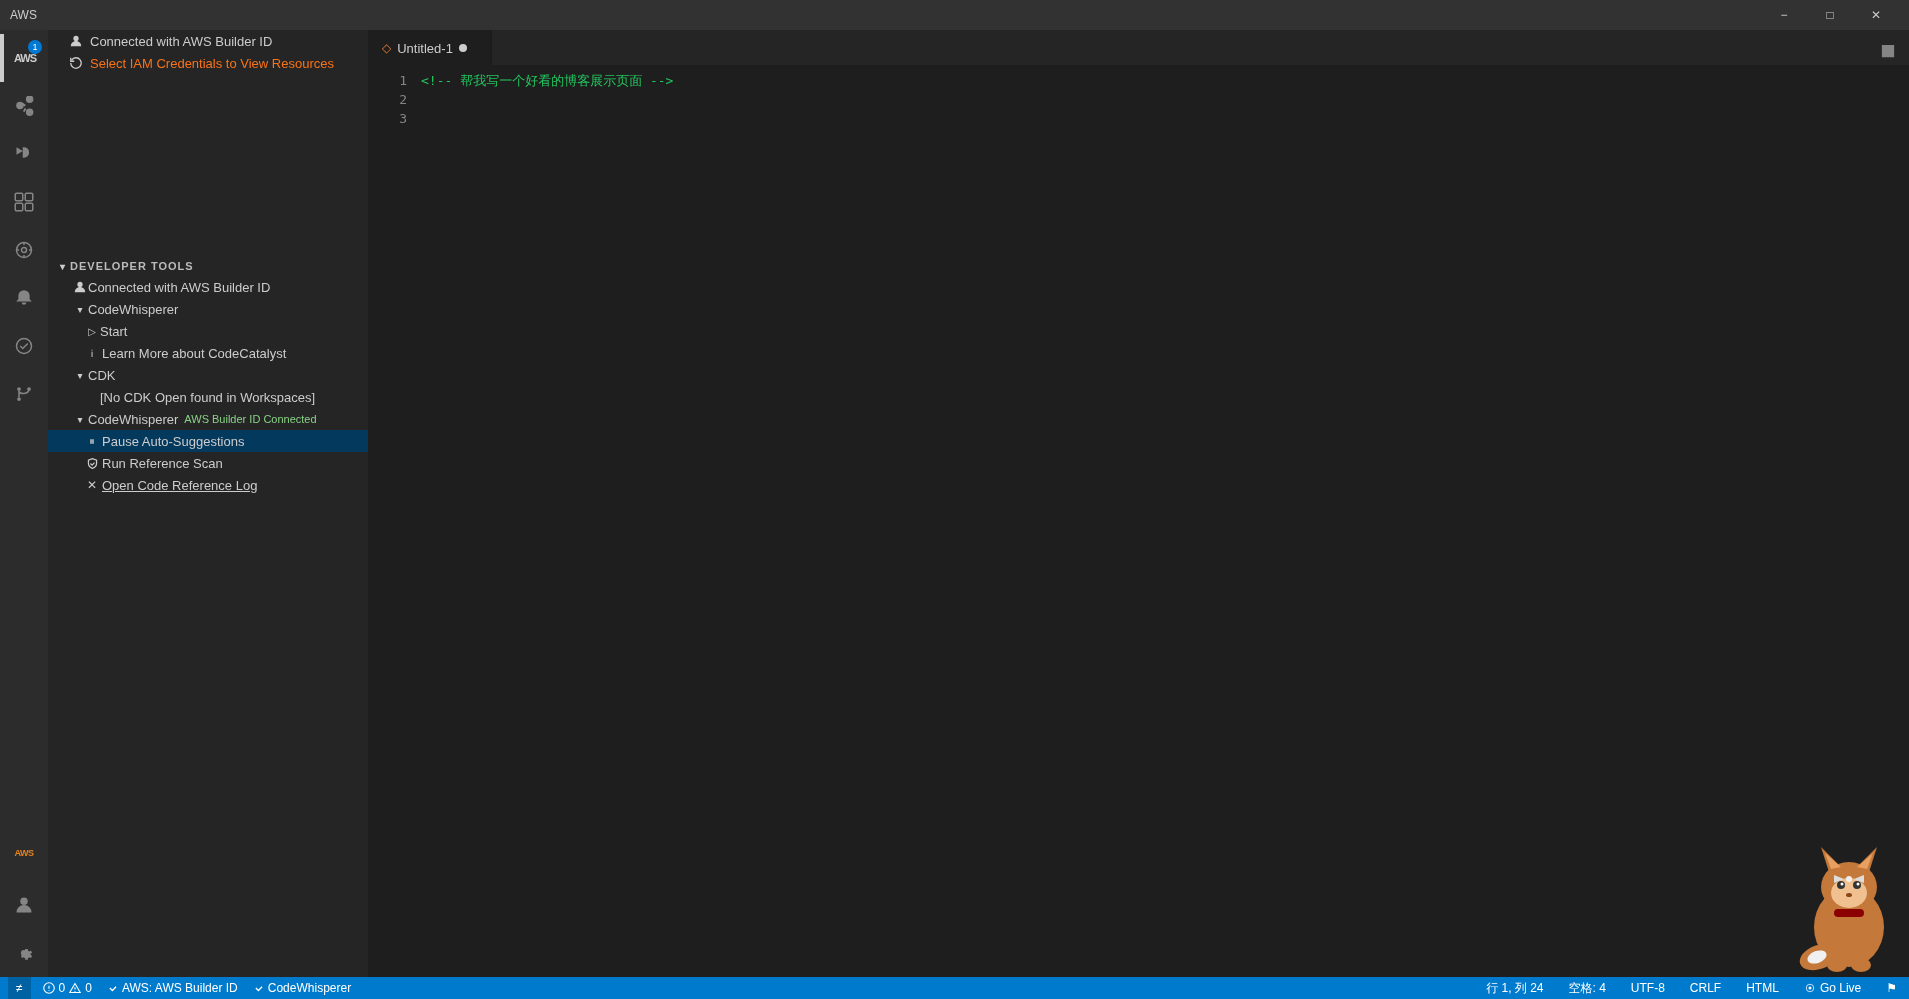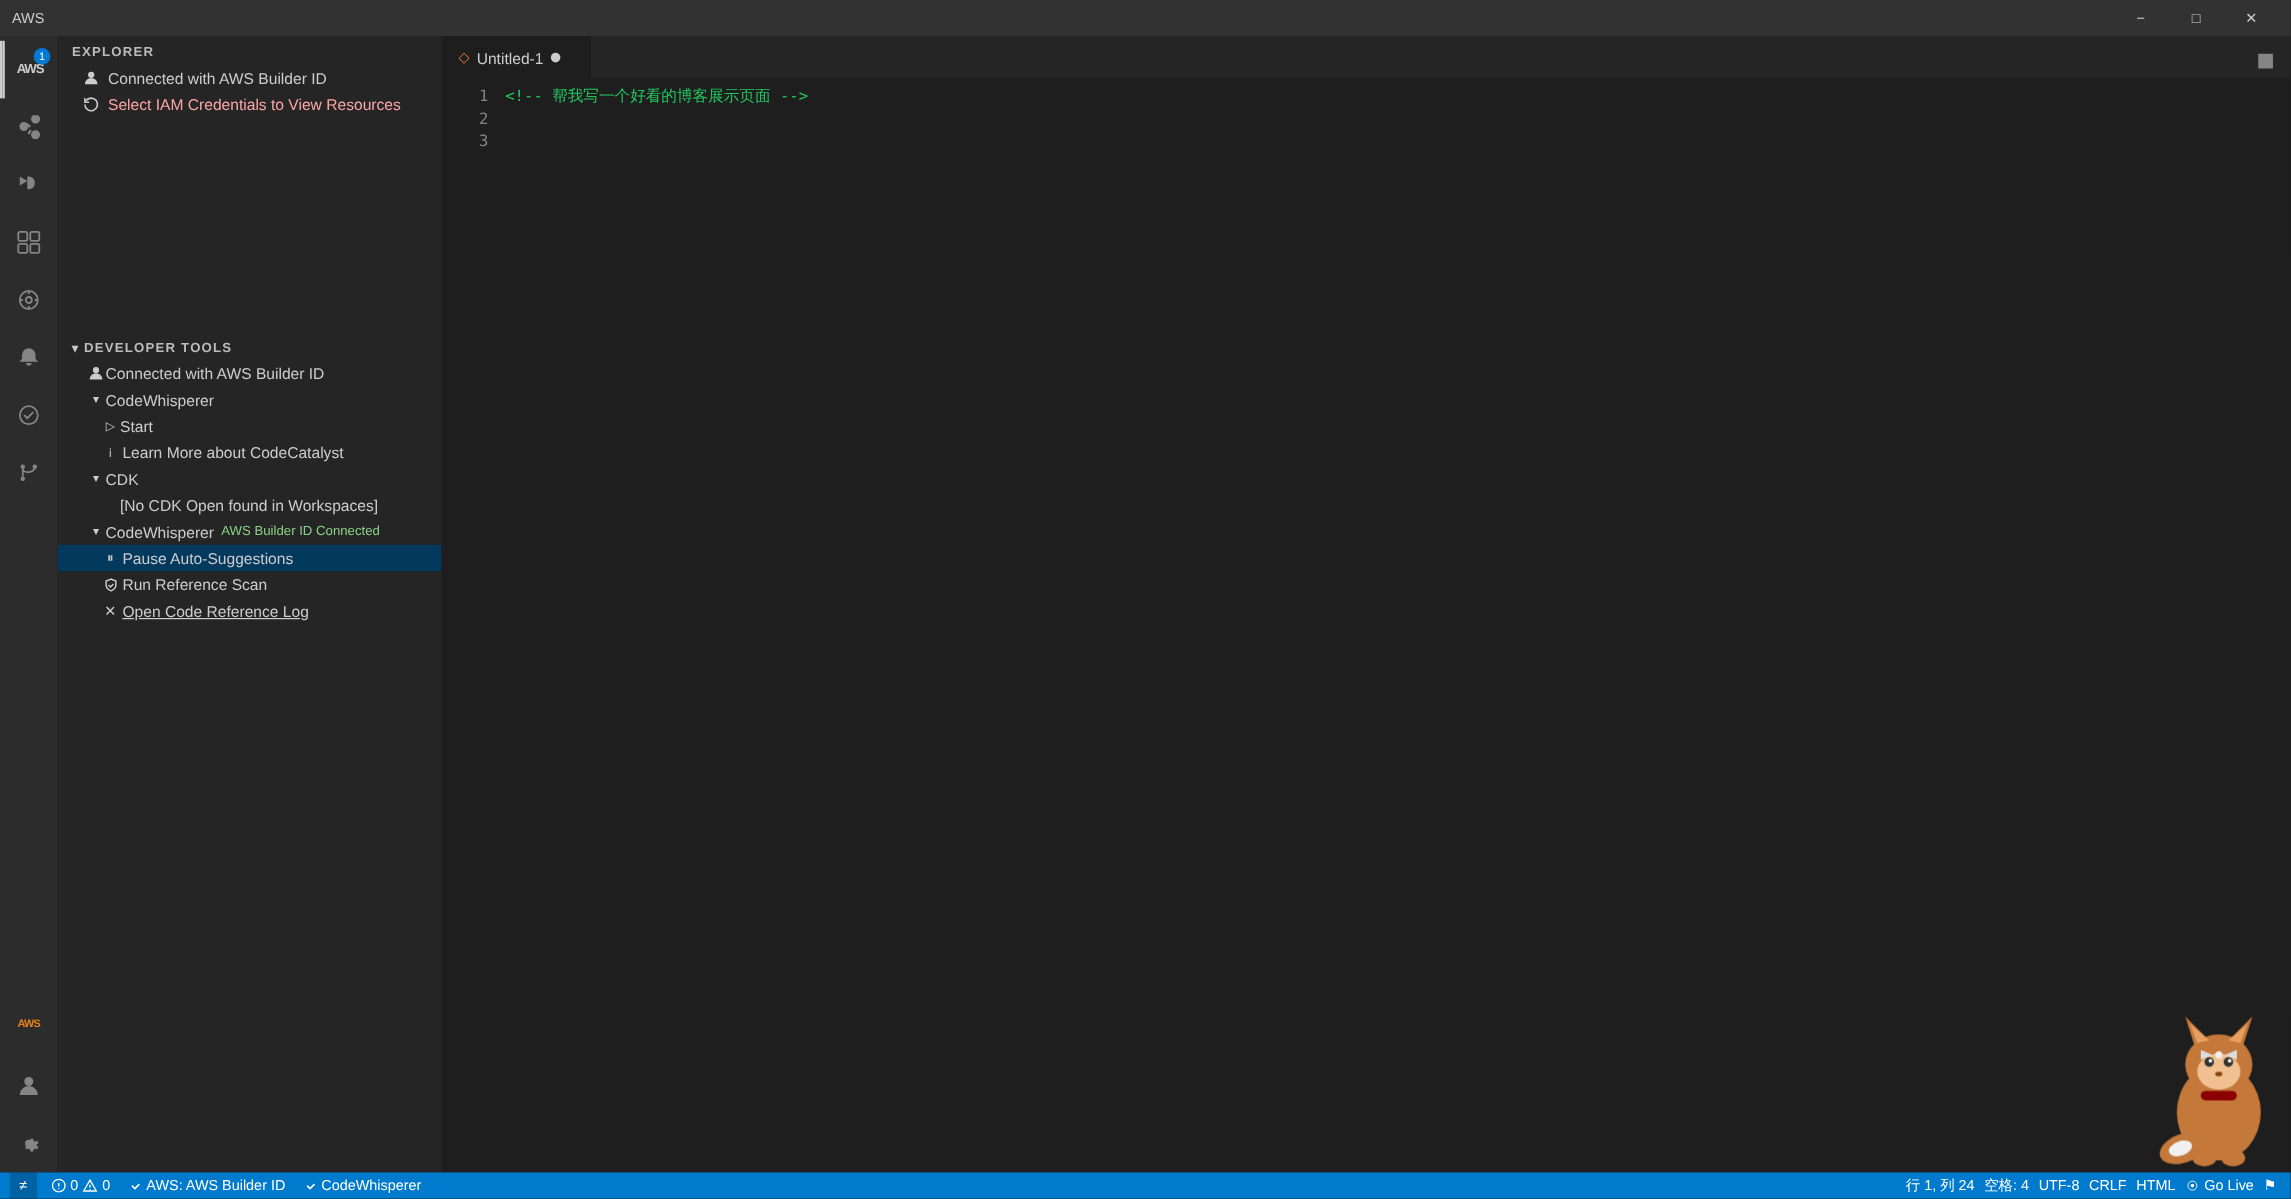--- a/index.html
+++ b/index.html
@@ -199,21 +199,21 @@
       display: flex;
       align-items: center;
       padding: 0 8px;
       font-size: 12px;
       color: white;
       flex-shrink: 0;
       gap: 12px;
     }
 
     .status-left { display: flex; align-items: center; gap: 8px; }
-    .status-right { margin-left: auto; display: flex; align-items: flex-end; gap: 0; }
+    .status-right { margin-left: auto; display: flex; align-items: flex-end; gap: 17px; }
 
     .status-item {
       display: flex;
       align-items: center;
       gap: 4px;
       cursor: pointer;
       padding: 0 4px;
       height: 22px;
     }
 
@@ -355,42 +355,39 @@
 
     <div class="activity-icon">
       <svg width="20" height="20" viewBox="0 0 16 16" fill="currentColor">
           <path d="M8 10.5a2.5 2.5 0 1 0 0-5 2.5 2.5 0 0 0 0 5zm5.3-2.1l1.2-.7-1-1.7-1.2.7a5 5 0 0 0-1.1-.6l-.2-1.4H9l-.2 1.4a5 5 0 0 0-1.1.6L6.5 6l-1 1.7 1.2.7a5 5 0 0 0 0 1.2l-1.2.7 1 1.7 1.2-.7a5 5 0 0 0 1.1.6l.2 1.4h2l.2-1.4a5 5 0 0 0 1.1-.6l1.2.7 1-1.7-1.2-.7a5 5 0 0 0 0-1.2z"></path>
         </svg>
     </div>
   </div>
 
   <div id="sidebar">
 
-    <div id="sidebar-header">
-      <span>EXPLORER</span>
-    </div>
 
     <div class="sidebar-item" style="padding-left:20px;">
       <span class="icon">
         <svg width="14" height="14" viewBox="0 0 16 16" fill="currentColor">
             <circle cx="8" cy="5" r="3"></circle>
             <path d="M2 14c0-3.3 2.7-6 6-6s6 2.7 6 6" fill="currentColor"></path>
           </svg>
       </span>
       <span>Connected with AWS Builder ID</span>
     </div>
 
     <div class="sidebar-item" style="padding-left:20px;">
       <span class="icon">
         <svg width="14" height="14" viewBox="0 0 16 16" fill="none" stroke="currentColor" stroke-width="1.5">
             <path d="M2 8a6 6 0 1 0 1-3.3"></path>
             <path d="M2 2v4h4"></path>
           </svg>
       </span>
-      <span style="color:#fca5a5;">Select IAM Credentials to View Resources</span>
+      <span style="color:#f97316;">Select IAM Credentials to View Resources</span>
     </div>
 
     <div style="flex:1; overflow-y:auto;">
 
       <div style="margin-top: 180px;">
         <div class="sidebar-section-header">
           <span class="chevron">▾</span>
           <span>DEVELOPER TOOLS</span>
         </div>
 

